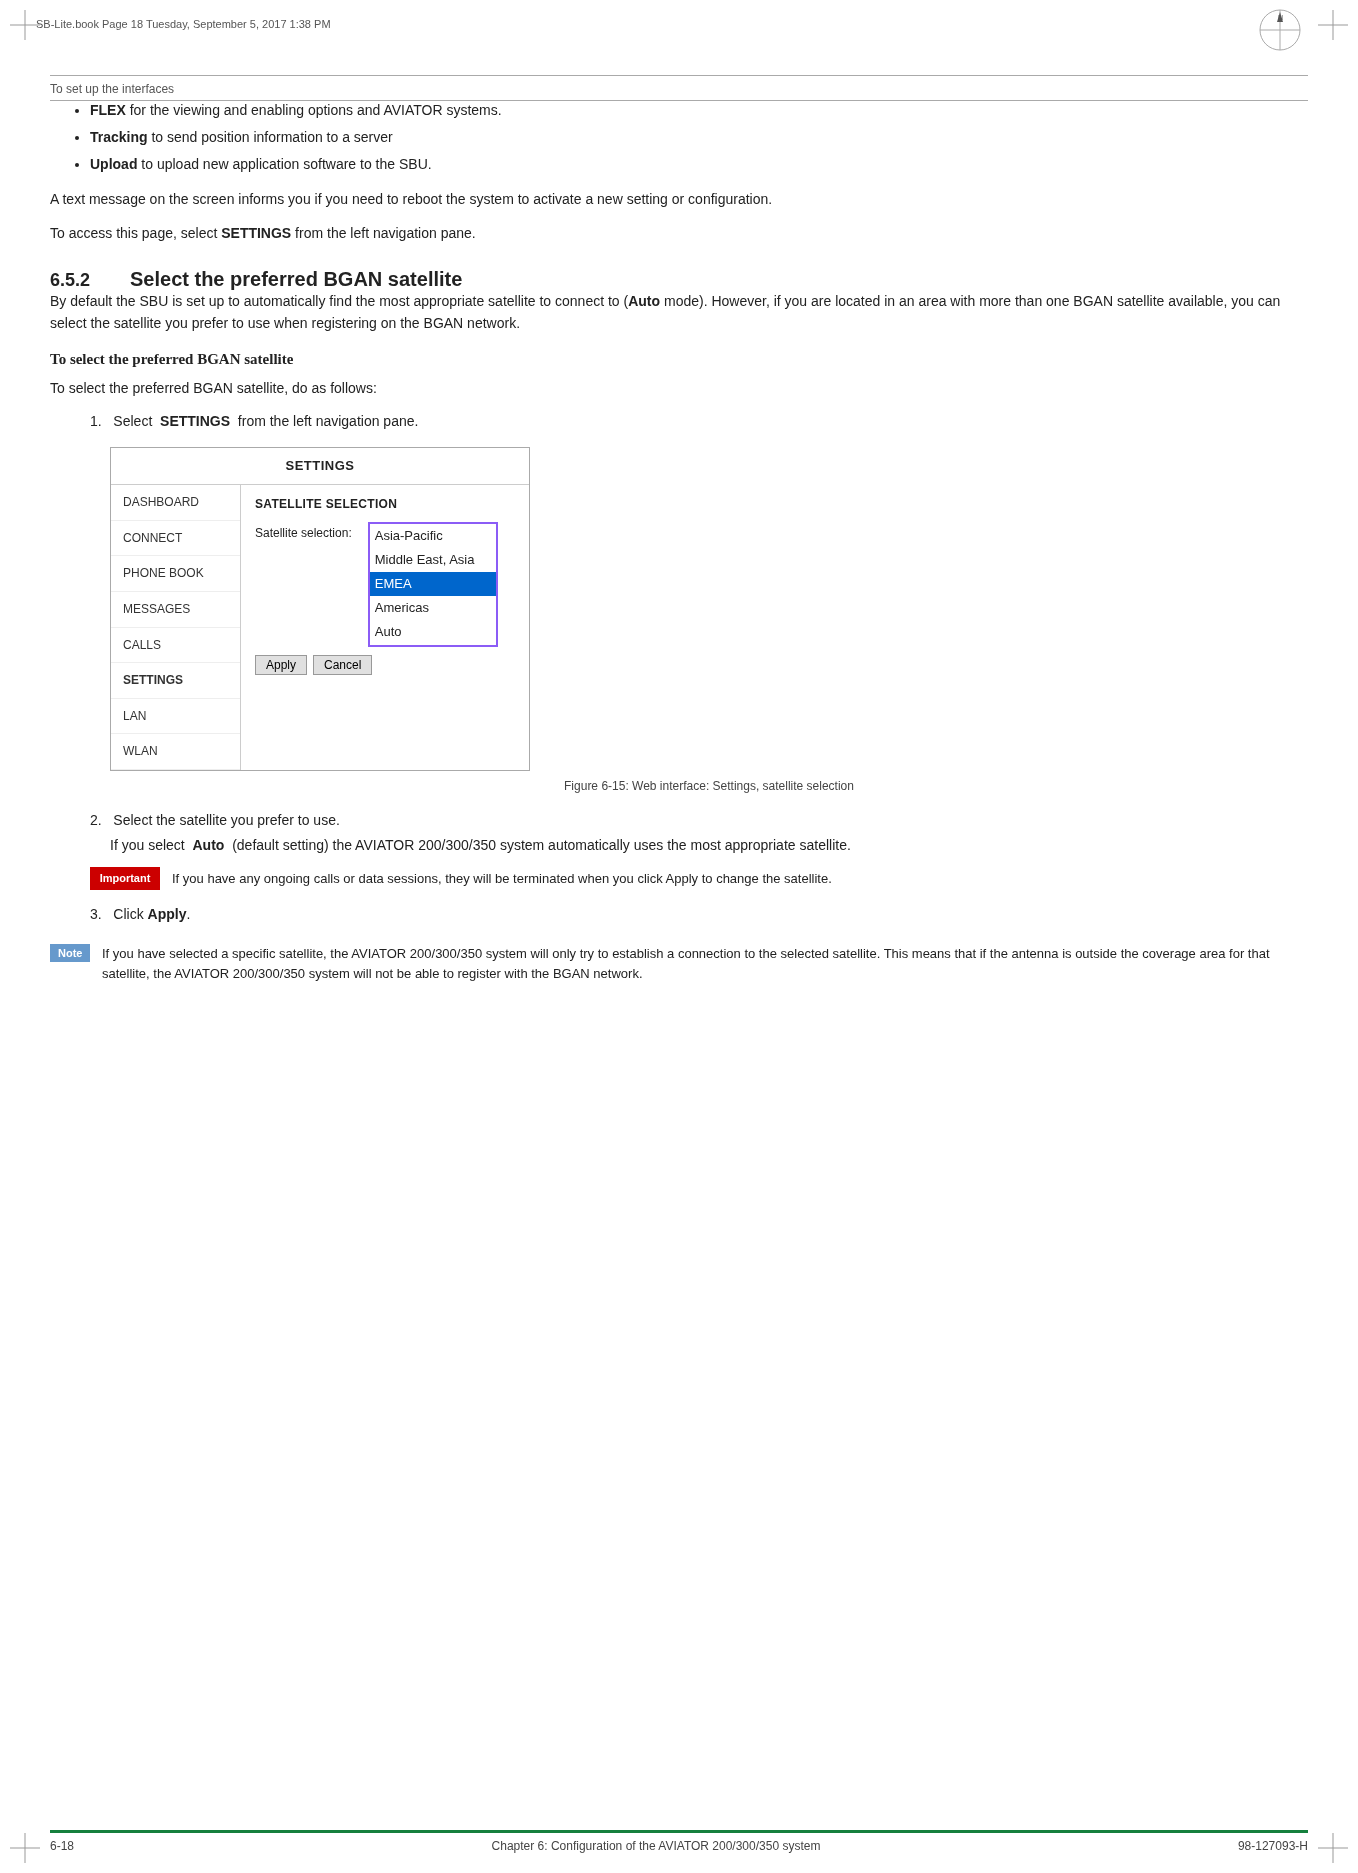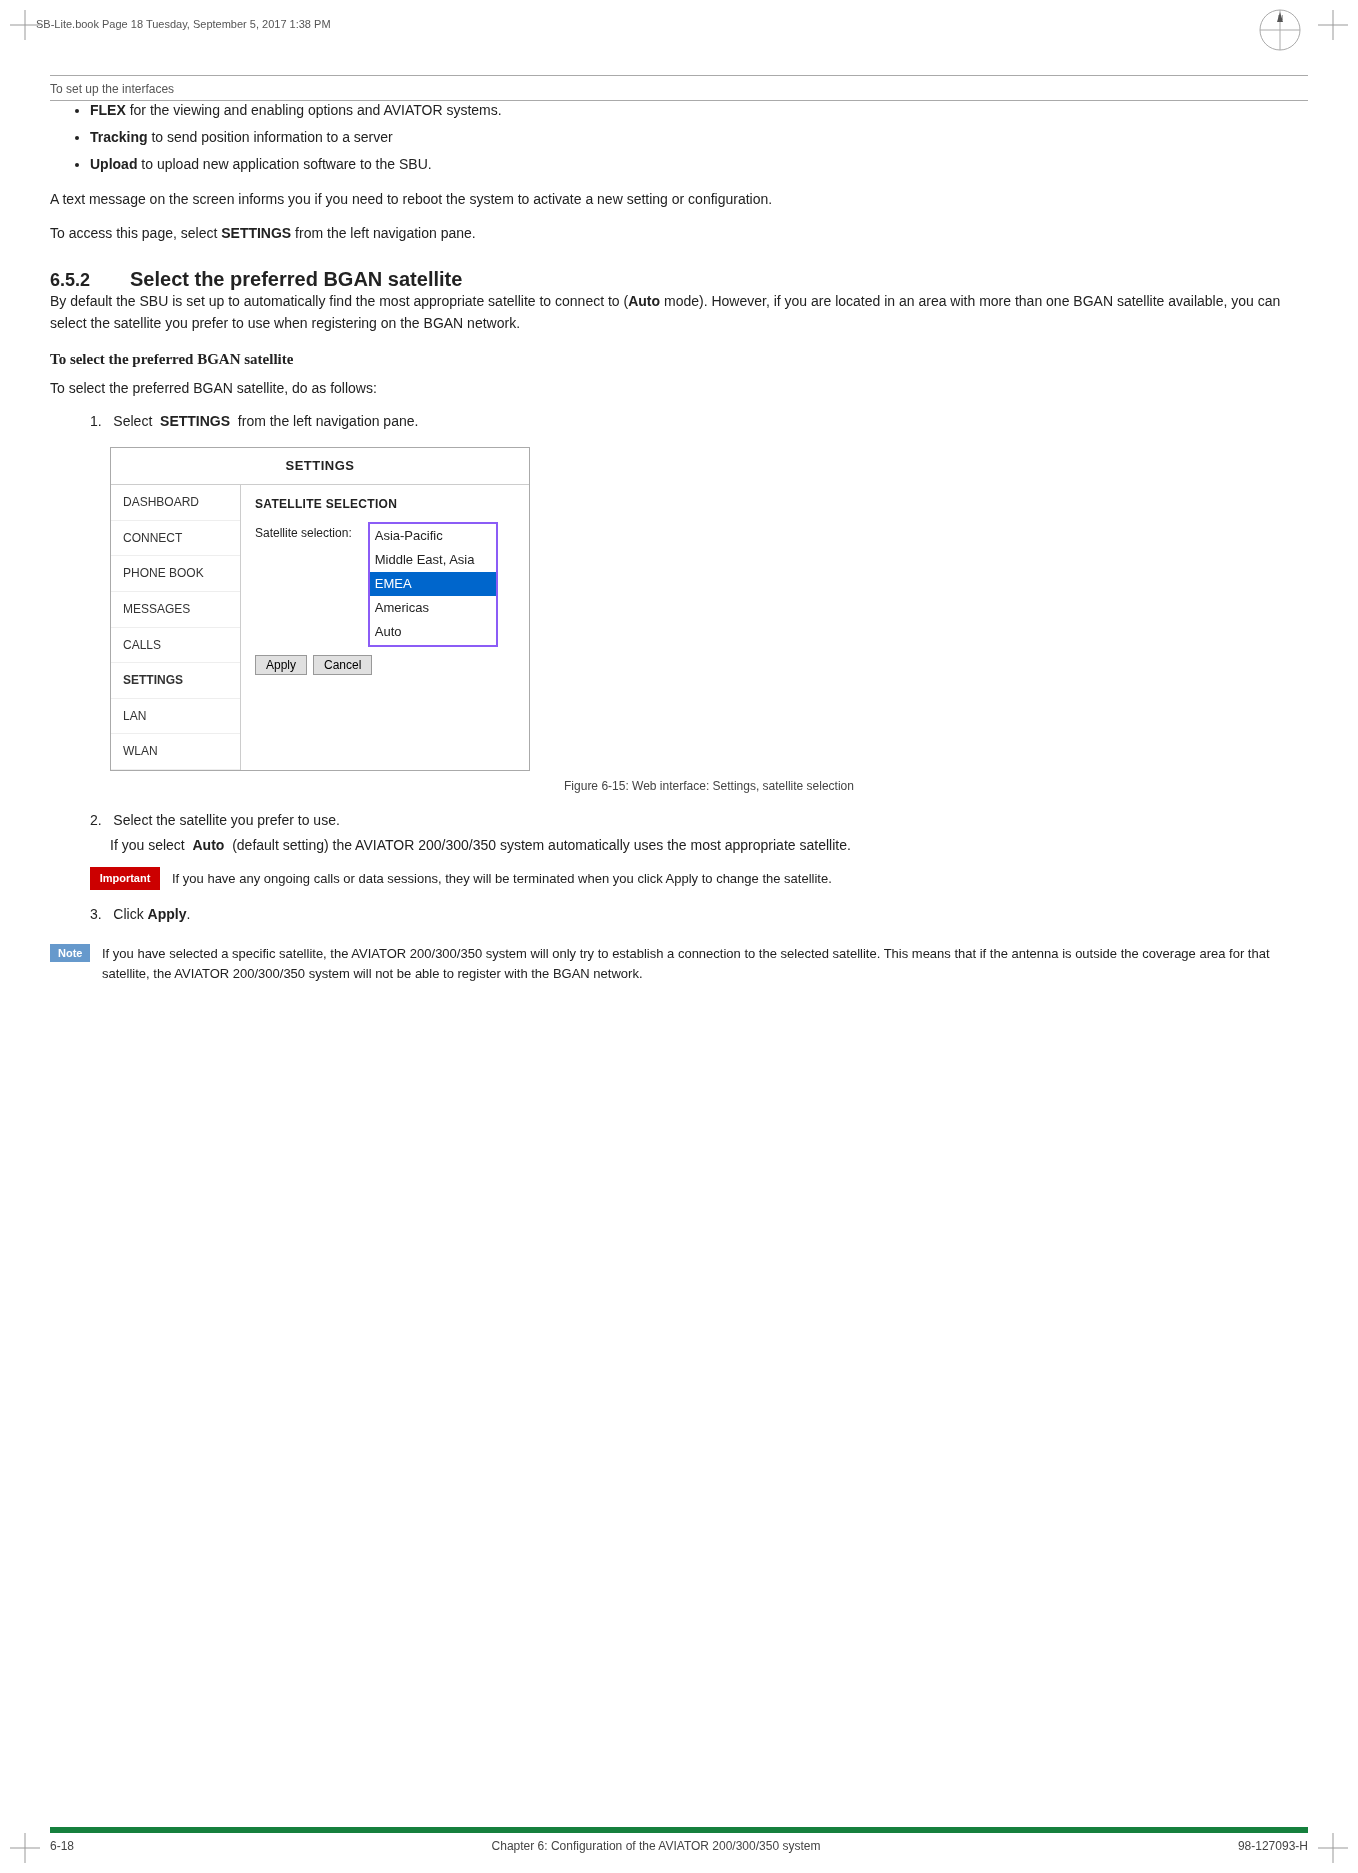--- a/index.html
+++ b/index.html
@@ -254,21 +254,21 @@
       font-size: 13px;
       line-height: 1.55;
     }
 
     
     .footer {
       position: absolute;
       bottom: 20px;
       left: 50px;
       right: 50px;
-      border-top: 6px solid #15803d;
+      border-top: 3px solid #15803d;
       padding-top: 6px;
       display: flex;
       justify-content: space-between;
       font-size: 12px;
       color: #444;
       margin-top: 20px;
     }
 
     
     .step-indent {

